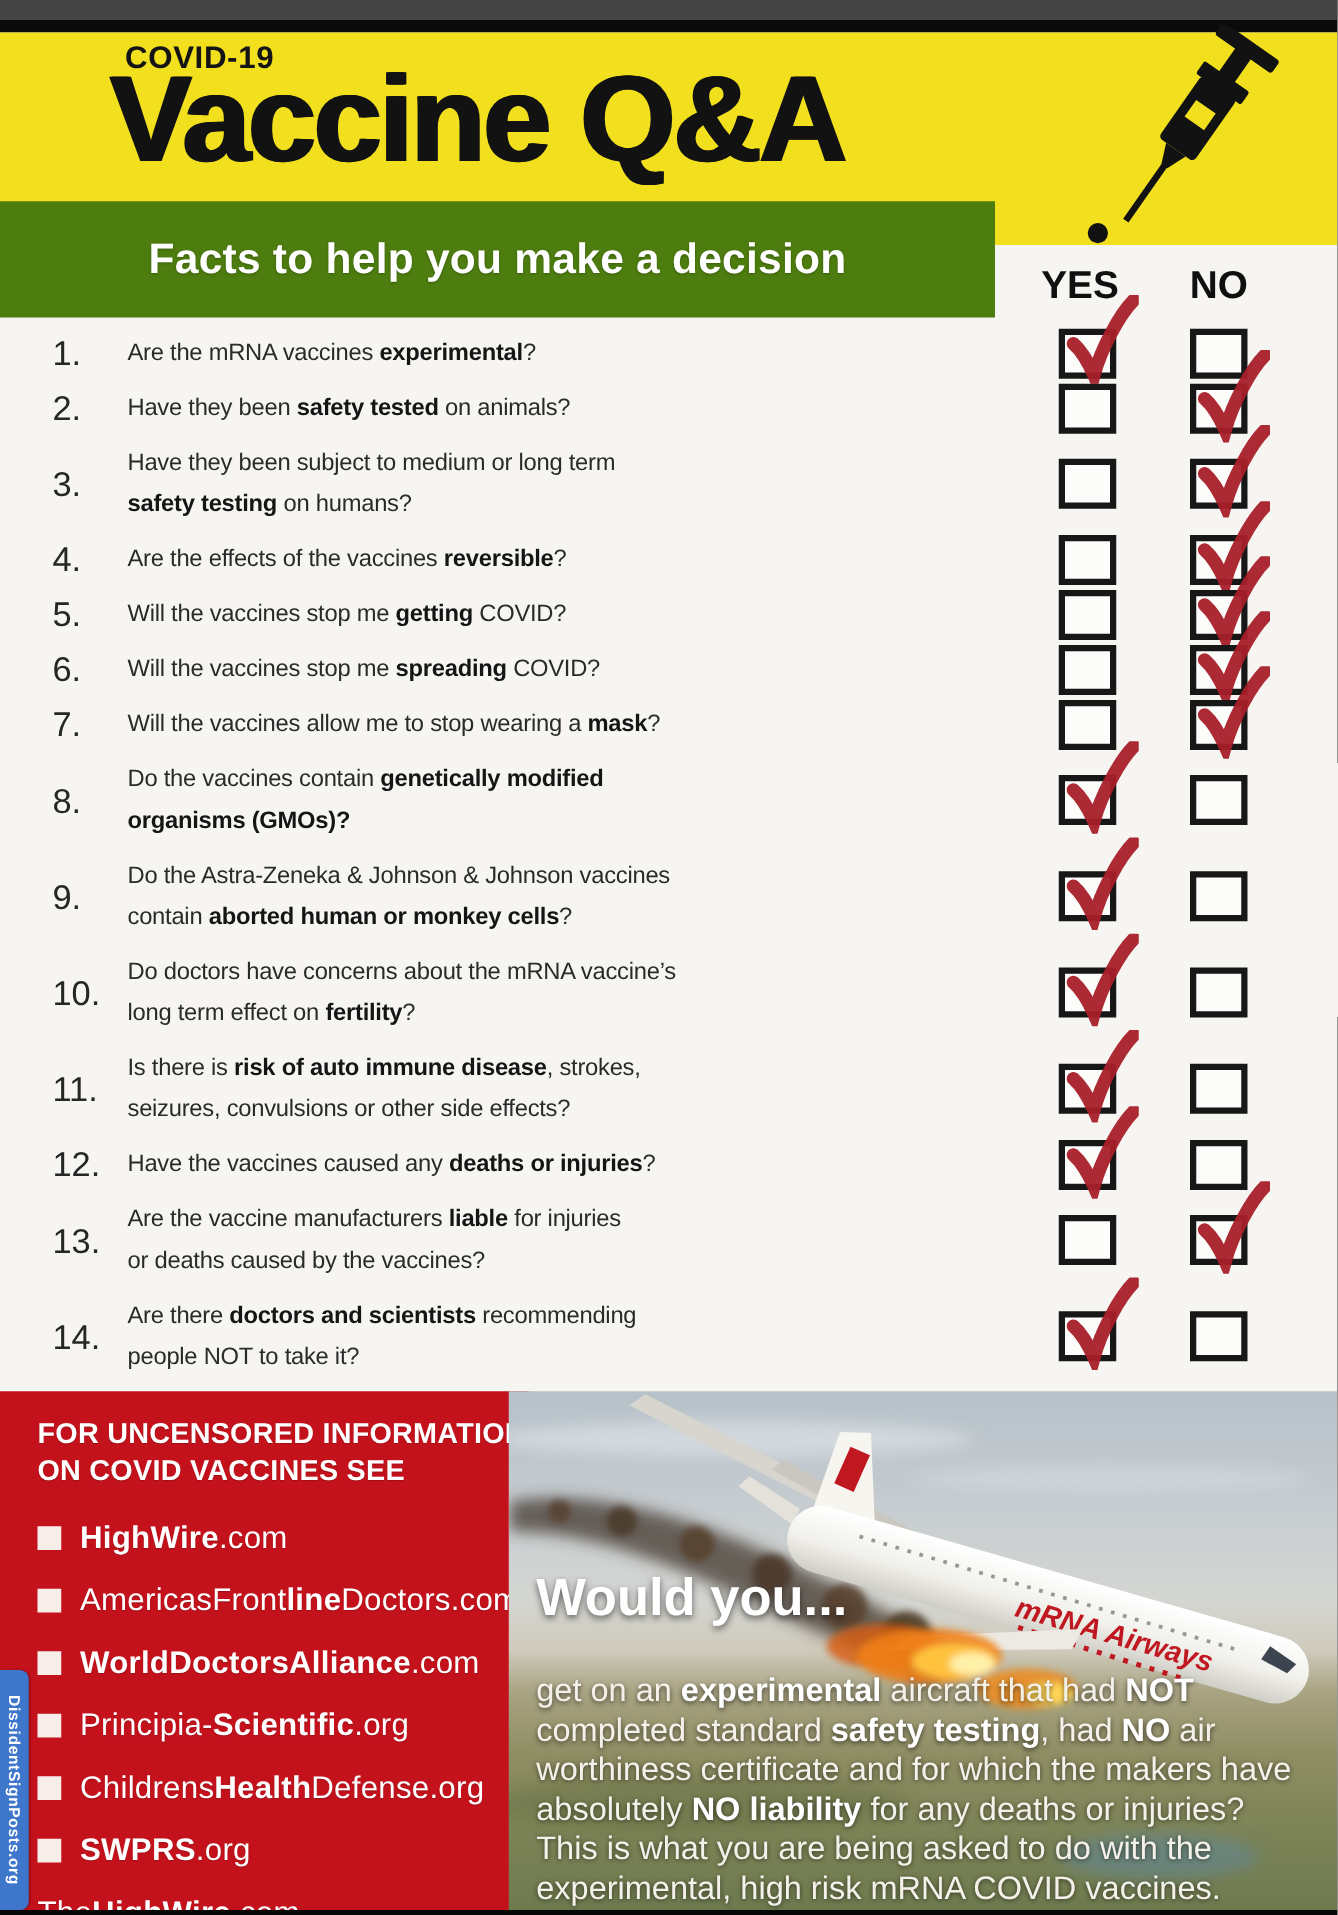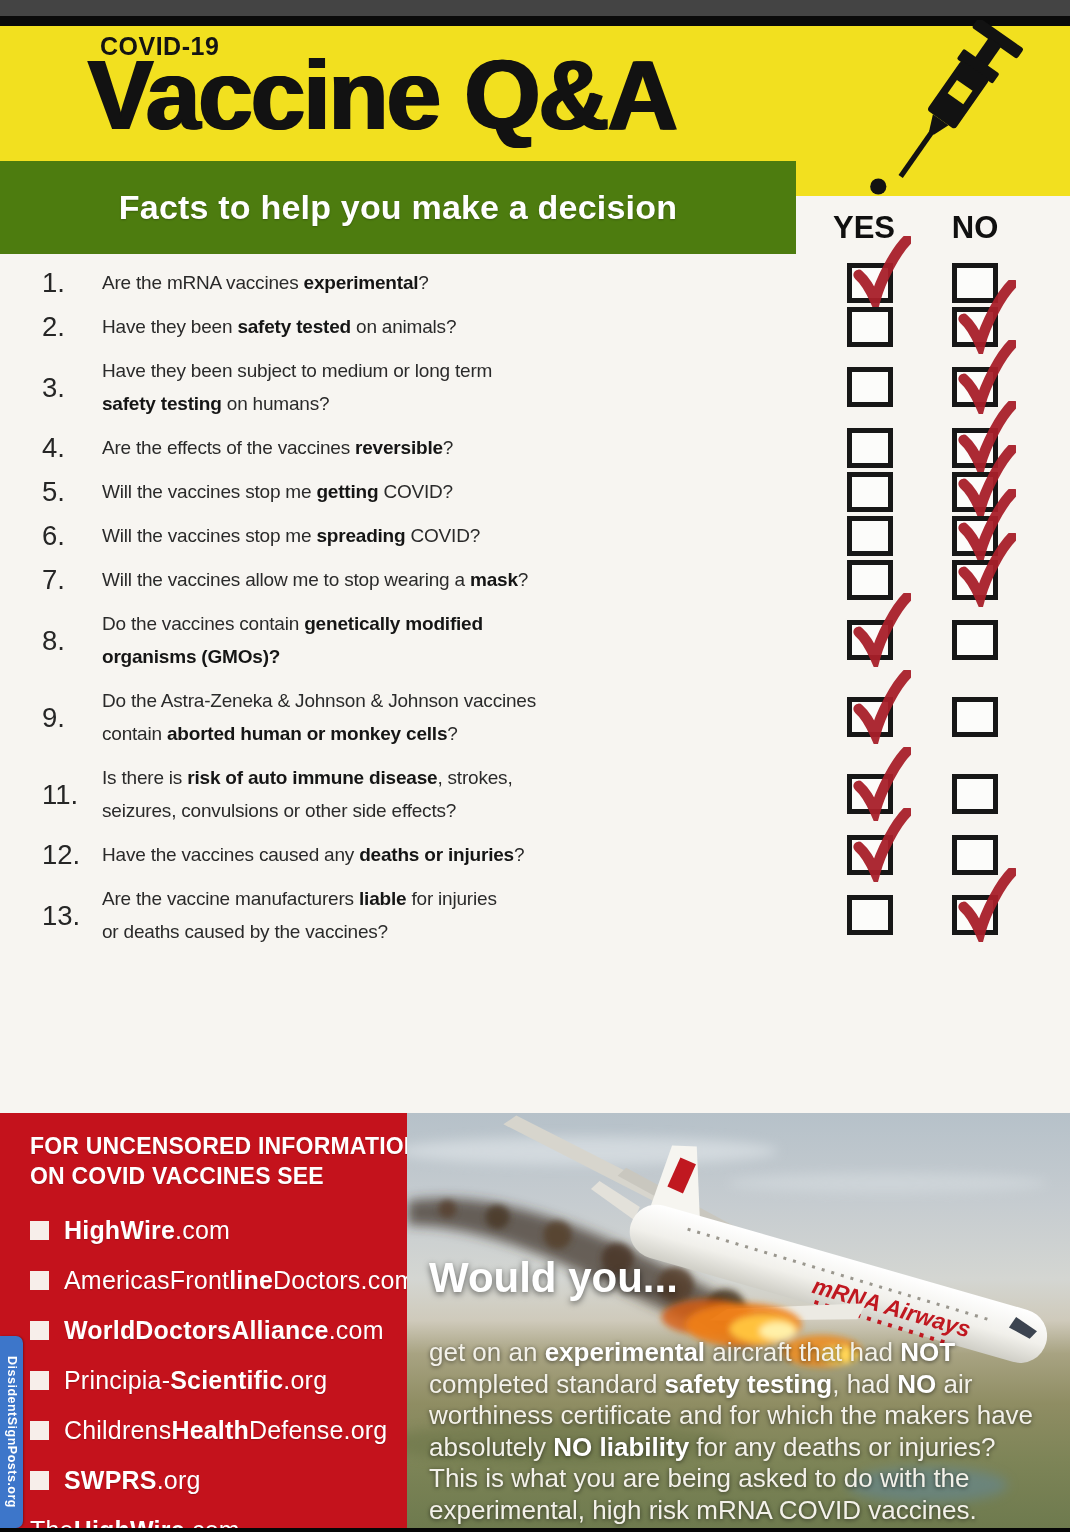--- a/index.html
+++ b/index.html
@@ -219,20 +219,34 @@
           <svg class="check" viewBox="0 0 64 76" aria-hidden="true">
             <path d="M10 40 C17 46 23 57 27 66 C33 44 48 16 60 4" fill="none" stroke="#a81f29" stroke-width="11" stroke-linecap="round" opacity="0.95"></path>
           </svg>
         </div>
         <div class="q-box no">
           
         </div>
       </div>
     </div>
 
+    <div class="q-row">
+      <div class="q-num">10.</div>
+      <div class="q-text"><span>Do doctors have concerns about the mRNA vaccine’s</span><br><span>long term effect on </span><span class="b">fertility</span><span>?</span></div>
+      <div class="q-boxes">
+        <div class="q-box yes checked">
+          <svg class="check" viewBox="0 0 64 76" aria-hidden="true">
+            <path d="M10 40 C17 46 23 57 27 66 C33 44 48 16 60 4" fill="none" stroke="#a81f29" stroke-width="11" stroke-linecap="round" opacity="0.95"></path>
+          </svg>
+        </div>
+        <div class="q-box no">
+          
+        </div>
+      </div>
+    </div>
 
     <div class="q-row">
       <div class="q-num">11.</div>
       <div class="q-text"><span>Is there is </span><span class="b">risk of auto immune disease</span><span>, strokes,</span><br><span>seizures, convulsions or other side effects?</span></div>
       <div class="q-boxes">
         <div class="q-box yes checked">
           <svg class="check" viewBox="0 0 64 76" aria-hidden="true">
             <path d="M10 40 C17 46 23 57 27 66 C33 44 48 16 60 4" fill="none" stroke="#a81f29" stroke-width="11" stroke-linecap="round" opacity="0.95"></path>
           </svg>
         </div>
@@ -265,20 +279,34 @@
           
         </div>
         <div class="q-box no checked">
           <svg class="check" viewBox="0 0 64 76" aria-hidden="true">
             <path d="M10 40 C17 46 23 57 27 66 C33 44 48 16 60 4" fill="none" stroke="#a81f29" stroke-width="11" stroke-linecap="round" opacity="0.95"></path>
           </svg>
         </div>
       </div>
     </div>
 
+    <div class="q-row">
+      <div class="q-num">14.</div>
+      <div class="q-text"><span>Are there </span><span class="b">doctors and scientists</span><span> recommending</span><br><span>people NOT to take it?</span></div>
+      <div class="q-boxes">
+        <div class="q-box yes checked">
+          <svg class="check" viewBox="0 0 64 76" aria-hidden="true">
+            <path d="M10 40 C17 46 23 57 27 66 C33 44 48 16 60 4" fill="none" stroke="#a81f29" stroke-width="11" stroke-linecap="round" opacity="0.95"></path>
+          </svg>
+        </div>
+        <div class="q-box no">
+          
+        </div>
+      </div>
+    </div>
   </div>
 
   <div class="footer">
     <div class="red-panel">
       <div class="panel-heading">
         <div><span>FOR </span><span class="b">UNCENSORED INFORMATION</span></div>
         <div><span>ON COVID VACCINES SEE</span></div>
       </div>
       <div class="sites" id="sites-list">
     <div class="site-item">

